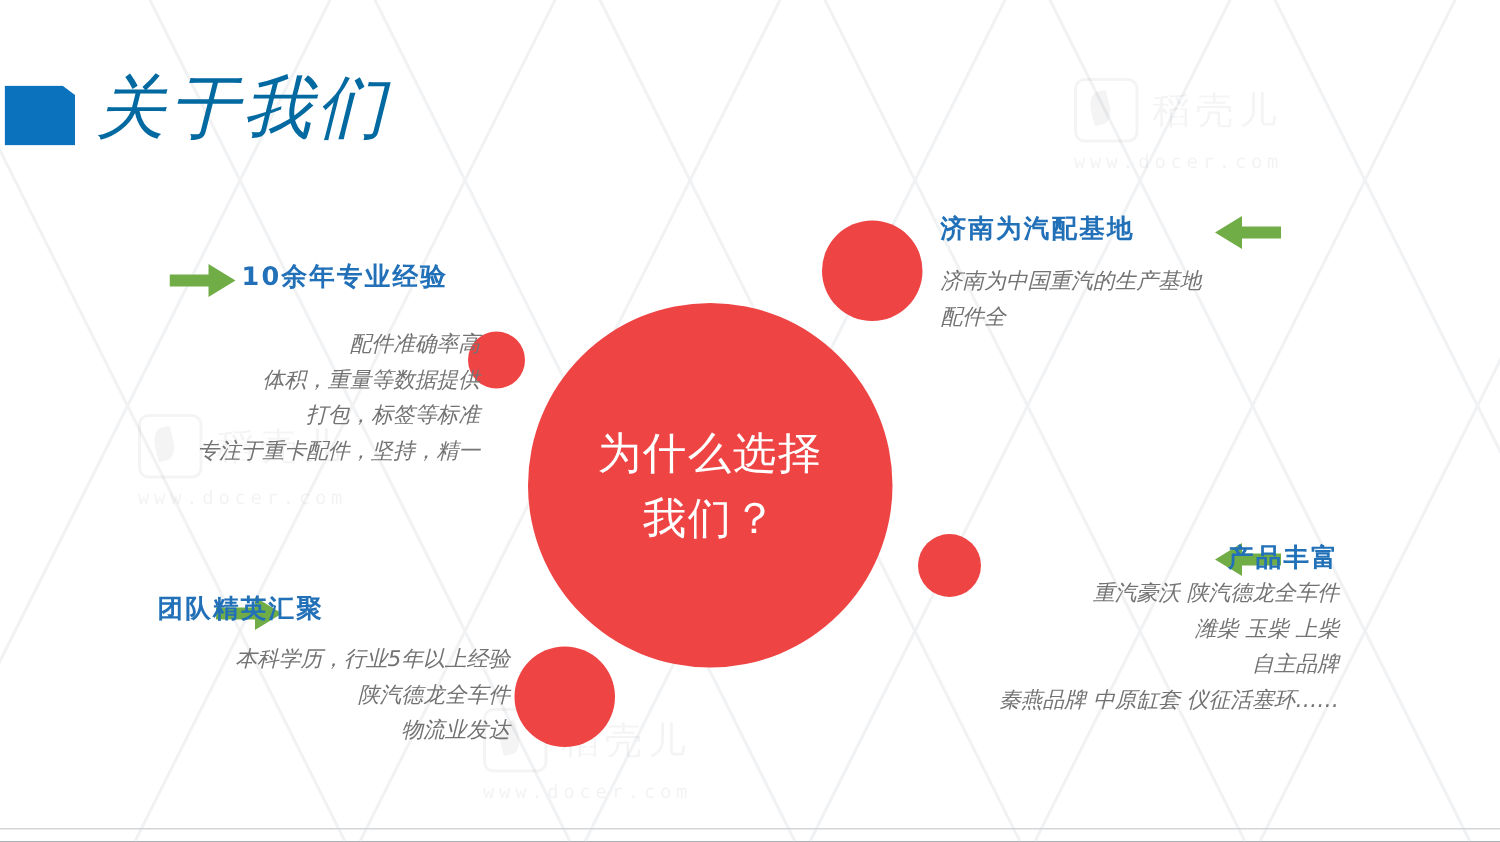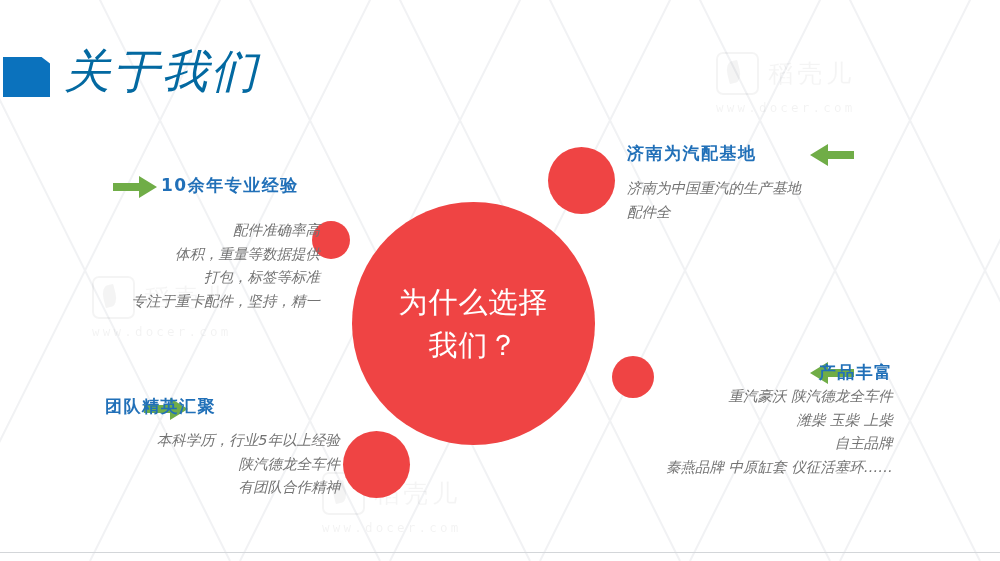--- a/index.html
+++ b/index.html
@@ -281,21 +281,21 @@
       <div>打包，标签等标准</div>
       <div>专注于重卡配件，坚持，精一</div>
     </div>
   </div>
 
   <div class="block block-team">
     <div class="block-heading">团队精英汇聚</div>
     <div class="block-body">
       <div>本科学历，行业5年以上经验</div>
       <div>陕汽德龙全车件</div>
-      <div>有团队合作精神</div>
+      <div>物流业发达</div>
     </div>
   </div>
 
   <div class="block block-base">
     <div class="block-heading">济南为汽配基地</div>
     <div class="block-body">
       <div>济南为中国重汽的生产基地</div>
       <div>配件全</div>
     </div>
   </div>

